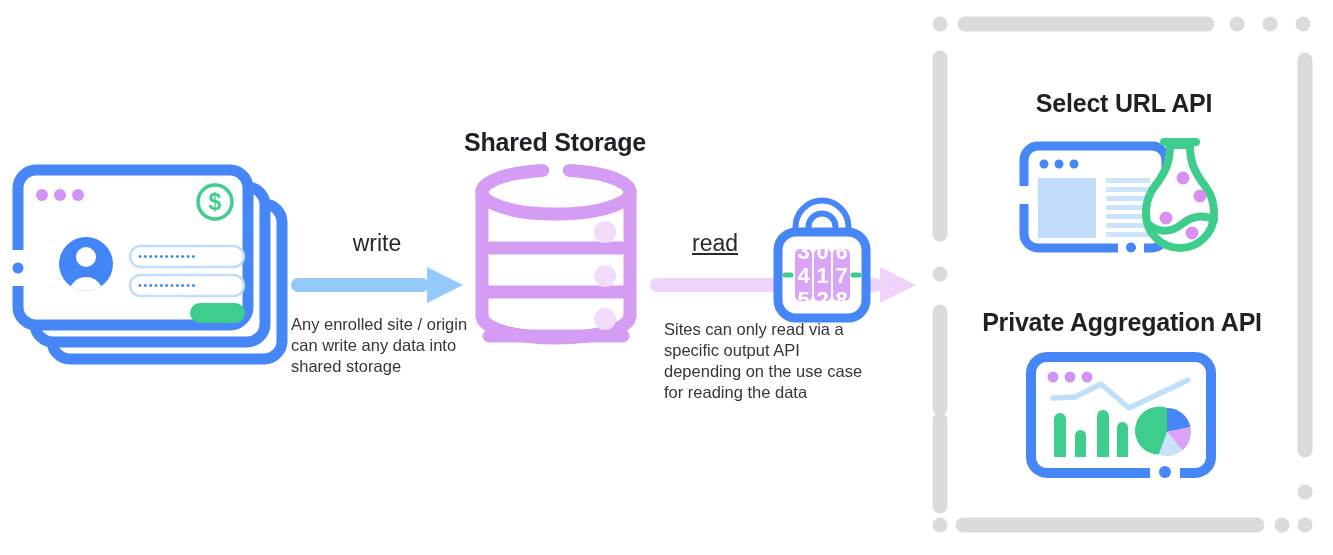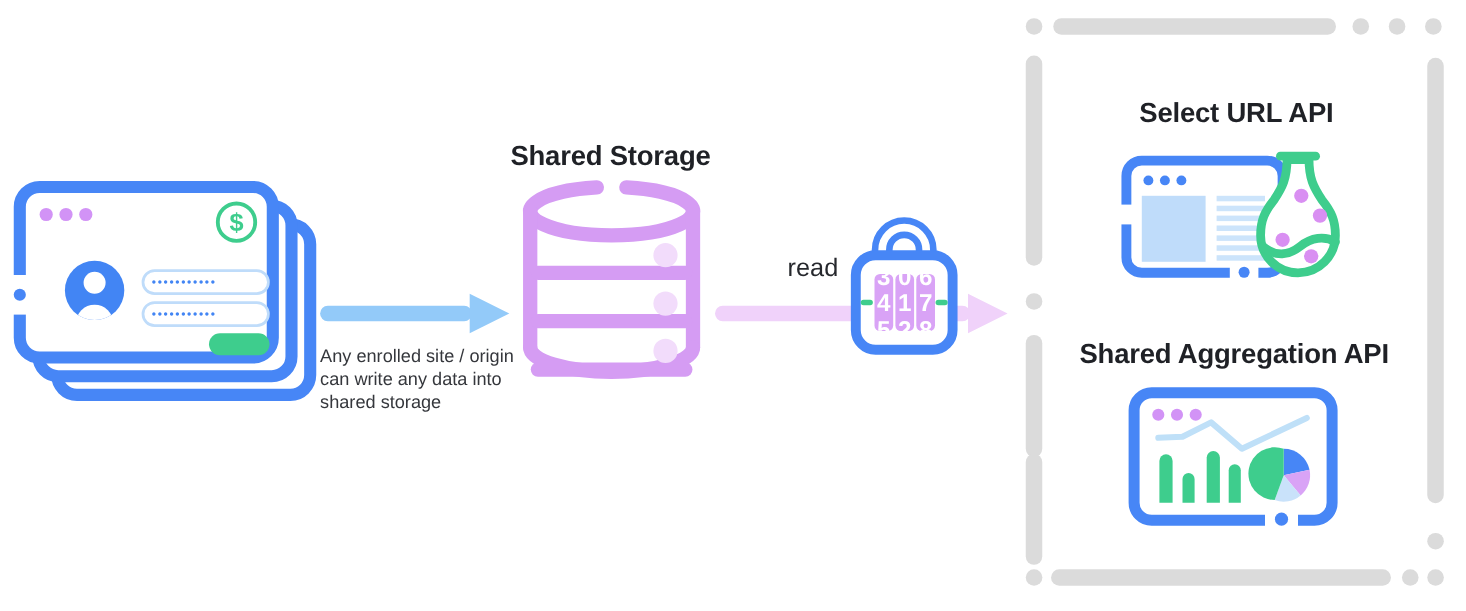--- a/index.html
+++ b/index.html
@@ -62,20 +62,21 @@
       <text x="128" y="98" font-size="11" letter-spacing="1.5" fill="#4285F4">•••••••••••</text>
     </g>
     <g>
       <rect x="120" y="113" width="114" height="21" rx="10.5" fill="#ffffff" stroke="#BFDCFA" stroke-width="2.5"></rect>
       <text x="128" y="127" font-size="11" letter-spacing="1.5" fill="#4285F4">•••••••••••</text>
     </g>
 
     <rect x="180" y="141" width="55" height="20" rx="10" fill="#3ECD8D"></rect>
   </svg>
 
+  <div class="abs flow-label" style="left:302px;top:230px;width:150px;">write</div>
 
   <svg class="abs" style="left:289px;top:266px;" width="176" height="38" viewBox="0 0 176 38">
     <rect x="2" y="12" width="138" height="14" rx="7" fill="#93CAF9"></rect>
     <polygon points="138,1 174,19 138,37" fill="#93CAF9"></polygon>
   </svg>
 
   <div class="abs title" style="left:440px;top:128px;width:230px;">Shared Storage</div>
 
   <div class="abs note" style="left:291px;top:314px;width:180px;">Any enrolled site / origin can write any data into shared storage</div>
 
@@ -93,21 +94,21 @@
       <path d="M 23 132 H 157"></path>
       <path d="M 23 176 H 157"></path>
     </g>
     <g fill="#F2DCFB">
       <circle cx="139" cy="72" r="11"></circle>
       <circle cx="139" cy="116" r="11"></circle>
       <circle cx="139" cy="159" r="11"></circle>
     </g>
   </svg>
 
-  <div class="abs flow-label" style="left:664px;top:230px;width:150px;">read</div>
+  <div class="abs flow-label" style="left:640px;top:230px;width:150px;text-decoration:underline;">read</div>
 
   <svg class="abs" style="left:648px;top:266px;" width="272" height="38" viewBox="0 0 272 38">
     <rect x="2" y="12" width="232" height="14" rx="7" fill="#F0D2FA"></rect>
     <polygon points="232,1 268,19 232,37" fill="#F0D2FA"></polygon>
   </svg>
 
   <svg class="abs" style="left:768px;top:196px;" width="108" height="130" viewBox="0 0 108 130">
 
     <path d="M 34 42 V 31 A 20 20 0 0 1 74 31 V 42" fill="none" stroke="#4786F6" stroke-width="19"></path>
     <path d="M 34 42 V 31 A 20 20 0 0 1 74 31 V 42" fill="none" stroke="#ffffff" stroke-width="7"></path>
@@ -134,20 +135,21 @@
         <text x="73.5" y="87">7</text>
         <text x="73.5" y="111">8</text>
       </g>
     </g>
     <g stroke="#3ECD8D" stroke-width="5" stroke-linecap="round">
       <path d="M 17 79 H 23"></path>
       <path d="M 85 79 H 91"></path>
     </g>
   </svg>
 
+  <div class="abs note" style="left:664px;top:319px;width:215px;">Sites can only read via a specific output API depending on the use case for reading the data</div>
 
   <svg class="abs" style="left:925px;top:8px;" width="408" height="540" viewBox="0 0 408 540">
     <g stroke="#DBDBDB" stroke-width="15" stroke-linecap="round" fill="none">
 
       <path d="M 15 16 h 0.1"></path>
       <path d="M 40 16 H 282"></path>
       <path d="M 312 16 h 0.1"></path>
       <path d="M 345 16 h 0.1"></path>
       <path d="M 378 16 h 0.1"></path>
 
@@ -203,21 +205,21 @@
       <path d="M 130 88 C 142 98 154 96 164 88 C 174 80 186 78 196 84" fill="none" stroke="#3ECD8D" stroke-width="8" stroke-linecap="round"></path>
       <g fill="#D98FF2">
         <circle cx="165" cy="42" r="6.5"></circle>
         <circle cx="182" cy="60" r="6.5"></circle>
         <circle cx="148" cy="82" r="6.5"></circle>
         <circle cx="174" cy="97" r="6.5"></circle>
       </g>
     </g>
   </svg>
 
-  <div class="abs title" style="left:947px;top:308px;width:350px;">Shared Aggregation API</div>
+  <div class="abs title" style="left:947px;top:308px;width:350px;">Private Aggregation API</div>
 
   <svg class="abs" style="left:1024px;top:350px;" width="194" height="132" viewBox="0 0 194 132">
     <rect x="7" y="7" width="180" height="116" rx="16" fill="#ffffff" stroke="#4786F6" stroke-width="10"></rect>
     <rect x="126" y="116" width="30" height="14" fill="#ffffff"></rect>
     <circle cx="141" cy="122" r="6" fill="#4786F6"></circle>
     <g fill="#D293F6">
       <circle cx="29" cy="27" r="5.5"></circle>
       <circle cx="46" cy="27" r="5.5"></circle>
       <circle cx="63" cy="27" r="5.5"></circle>
     </g>

